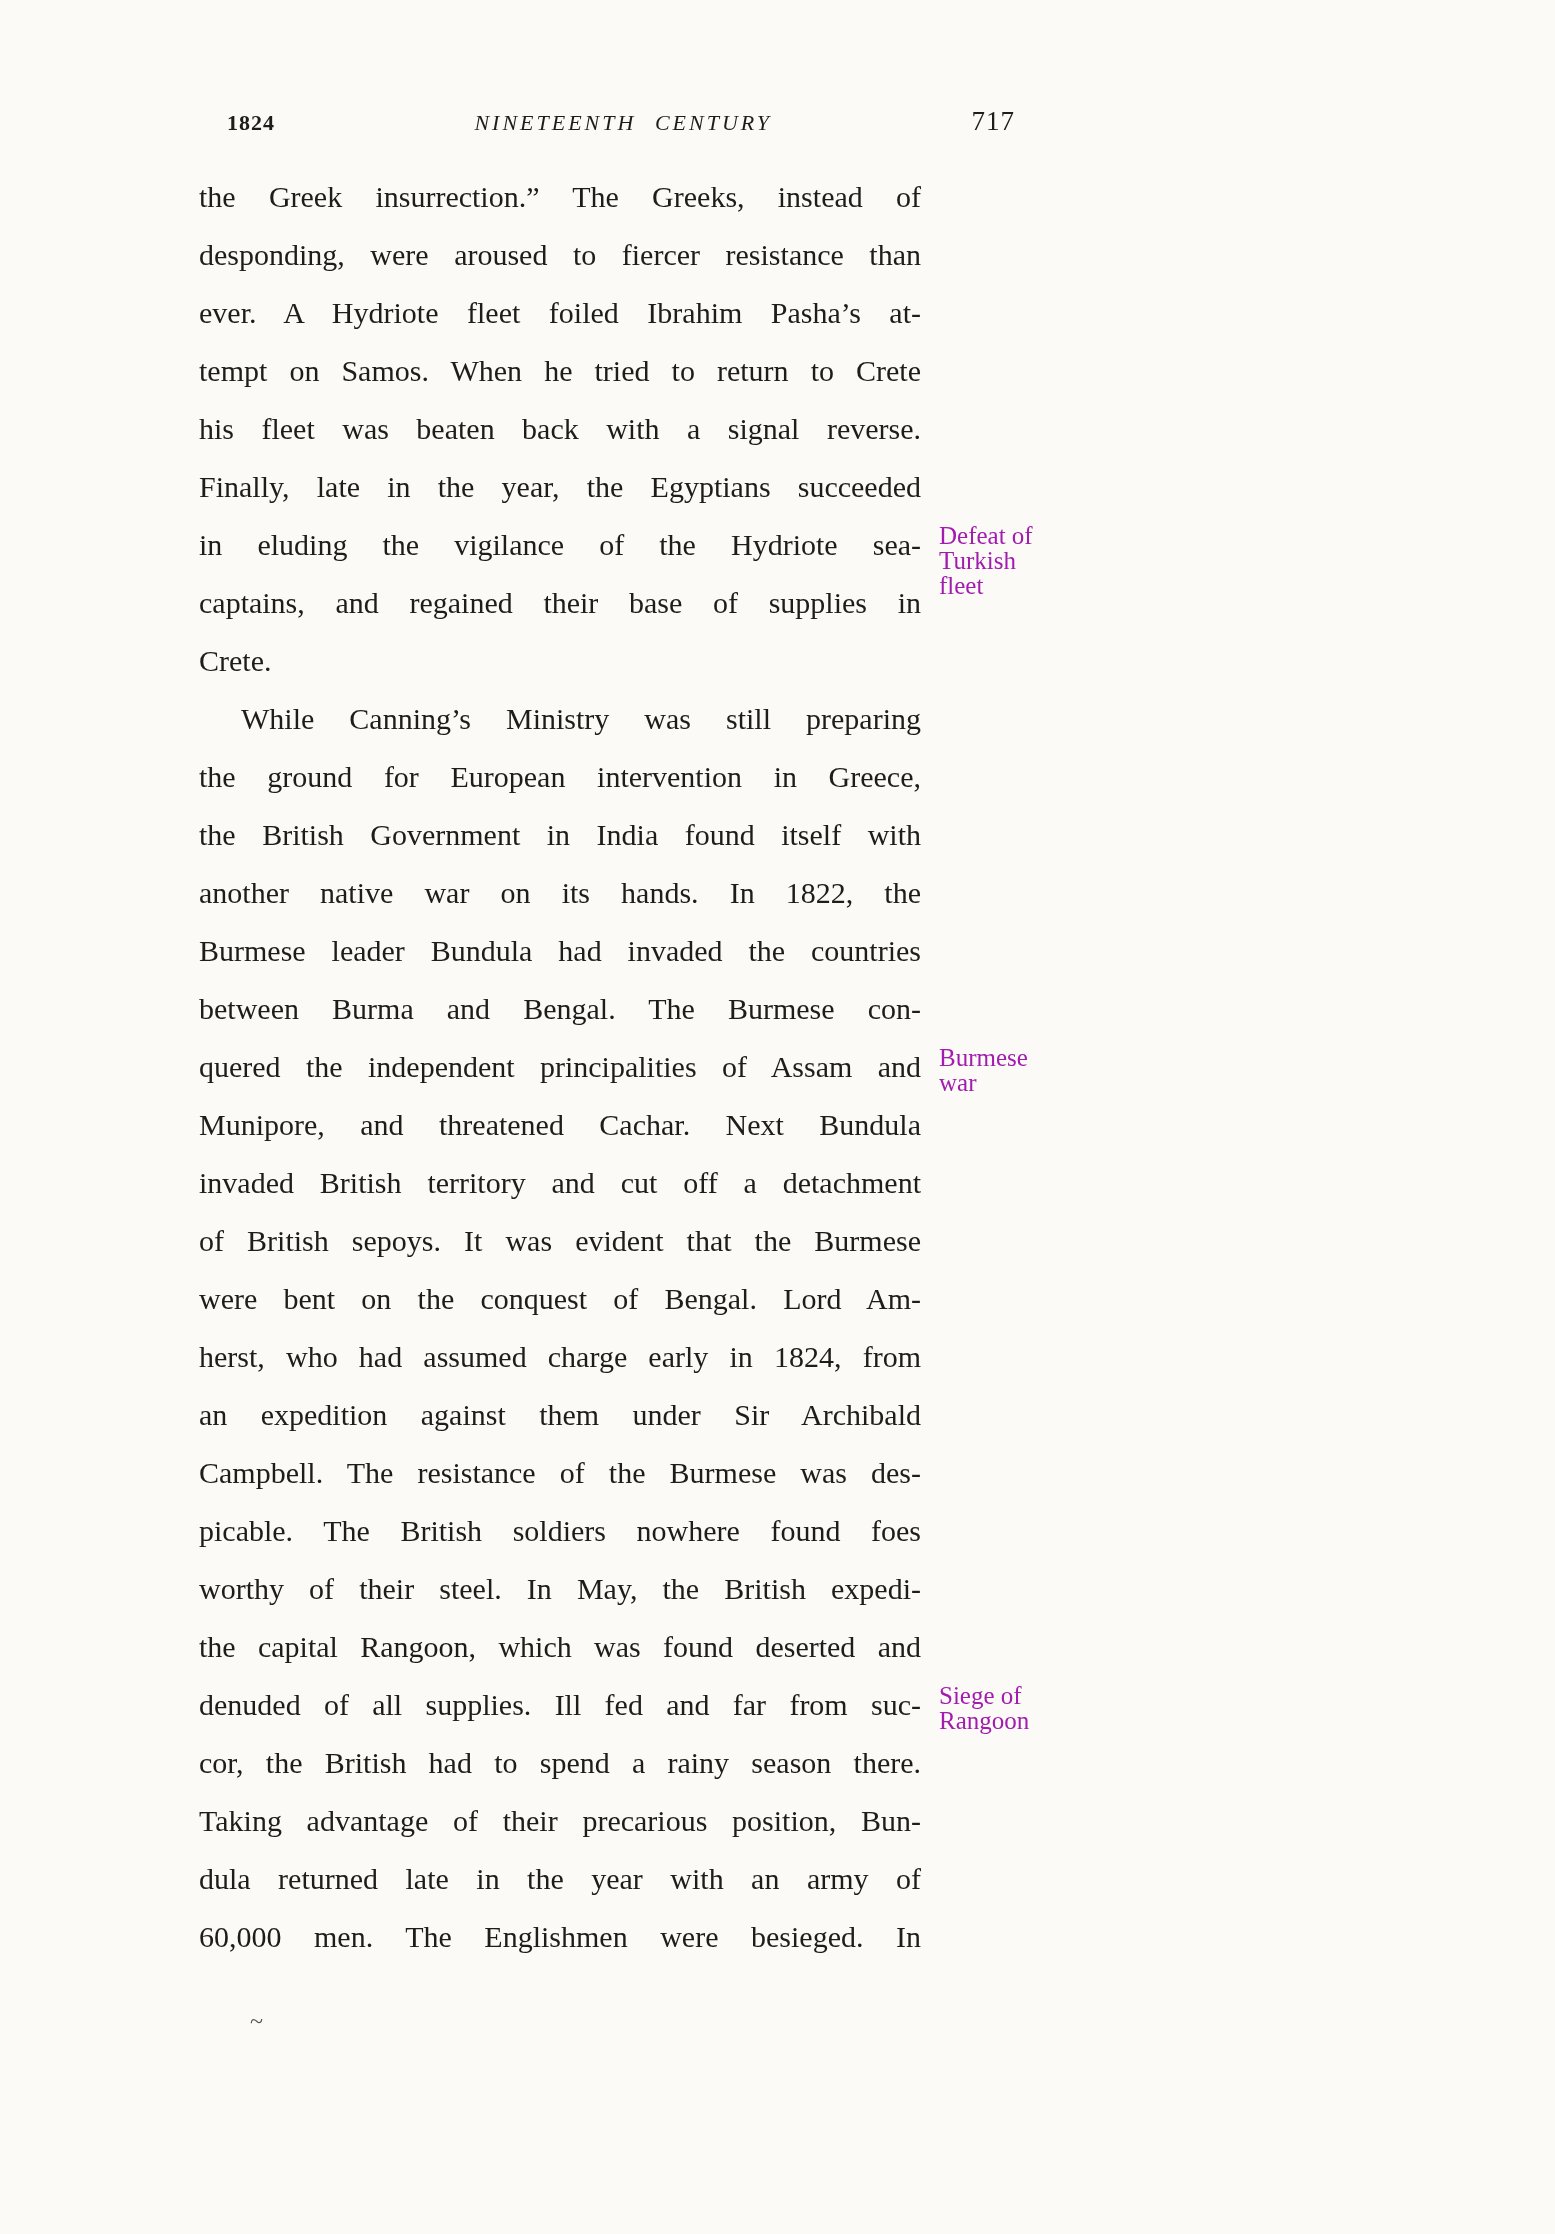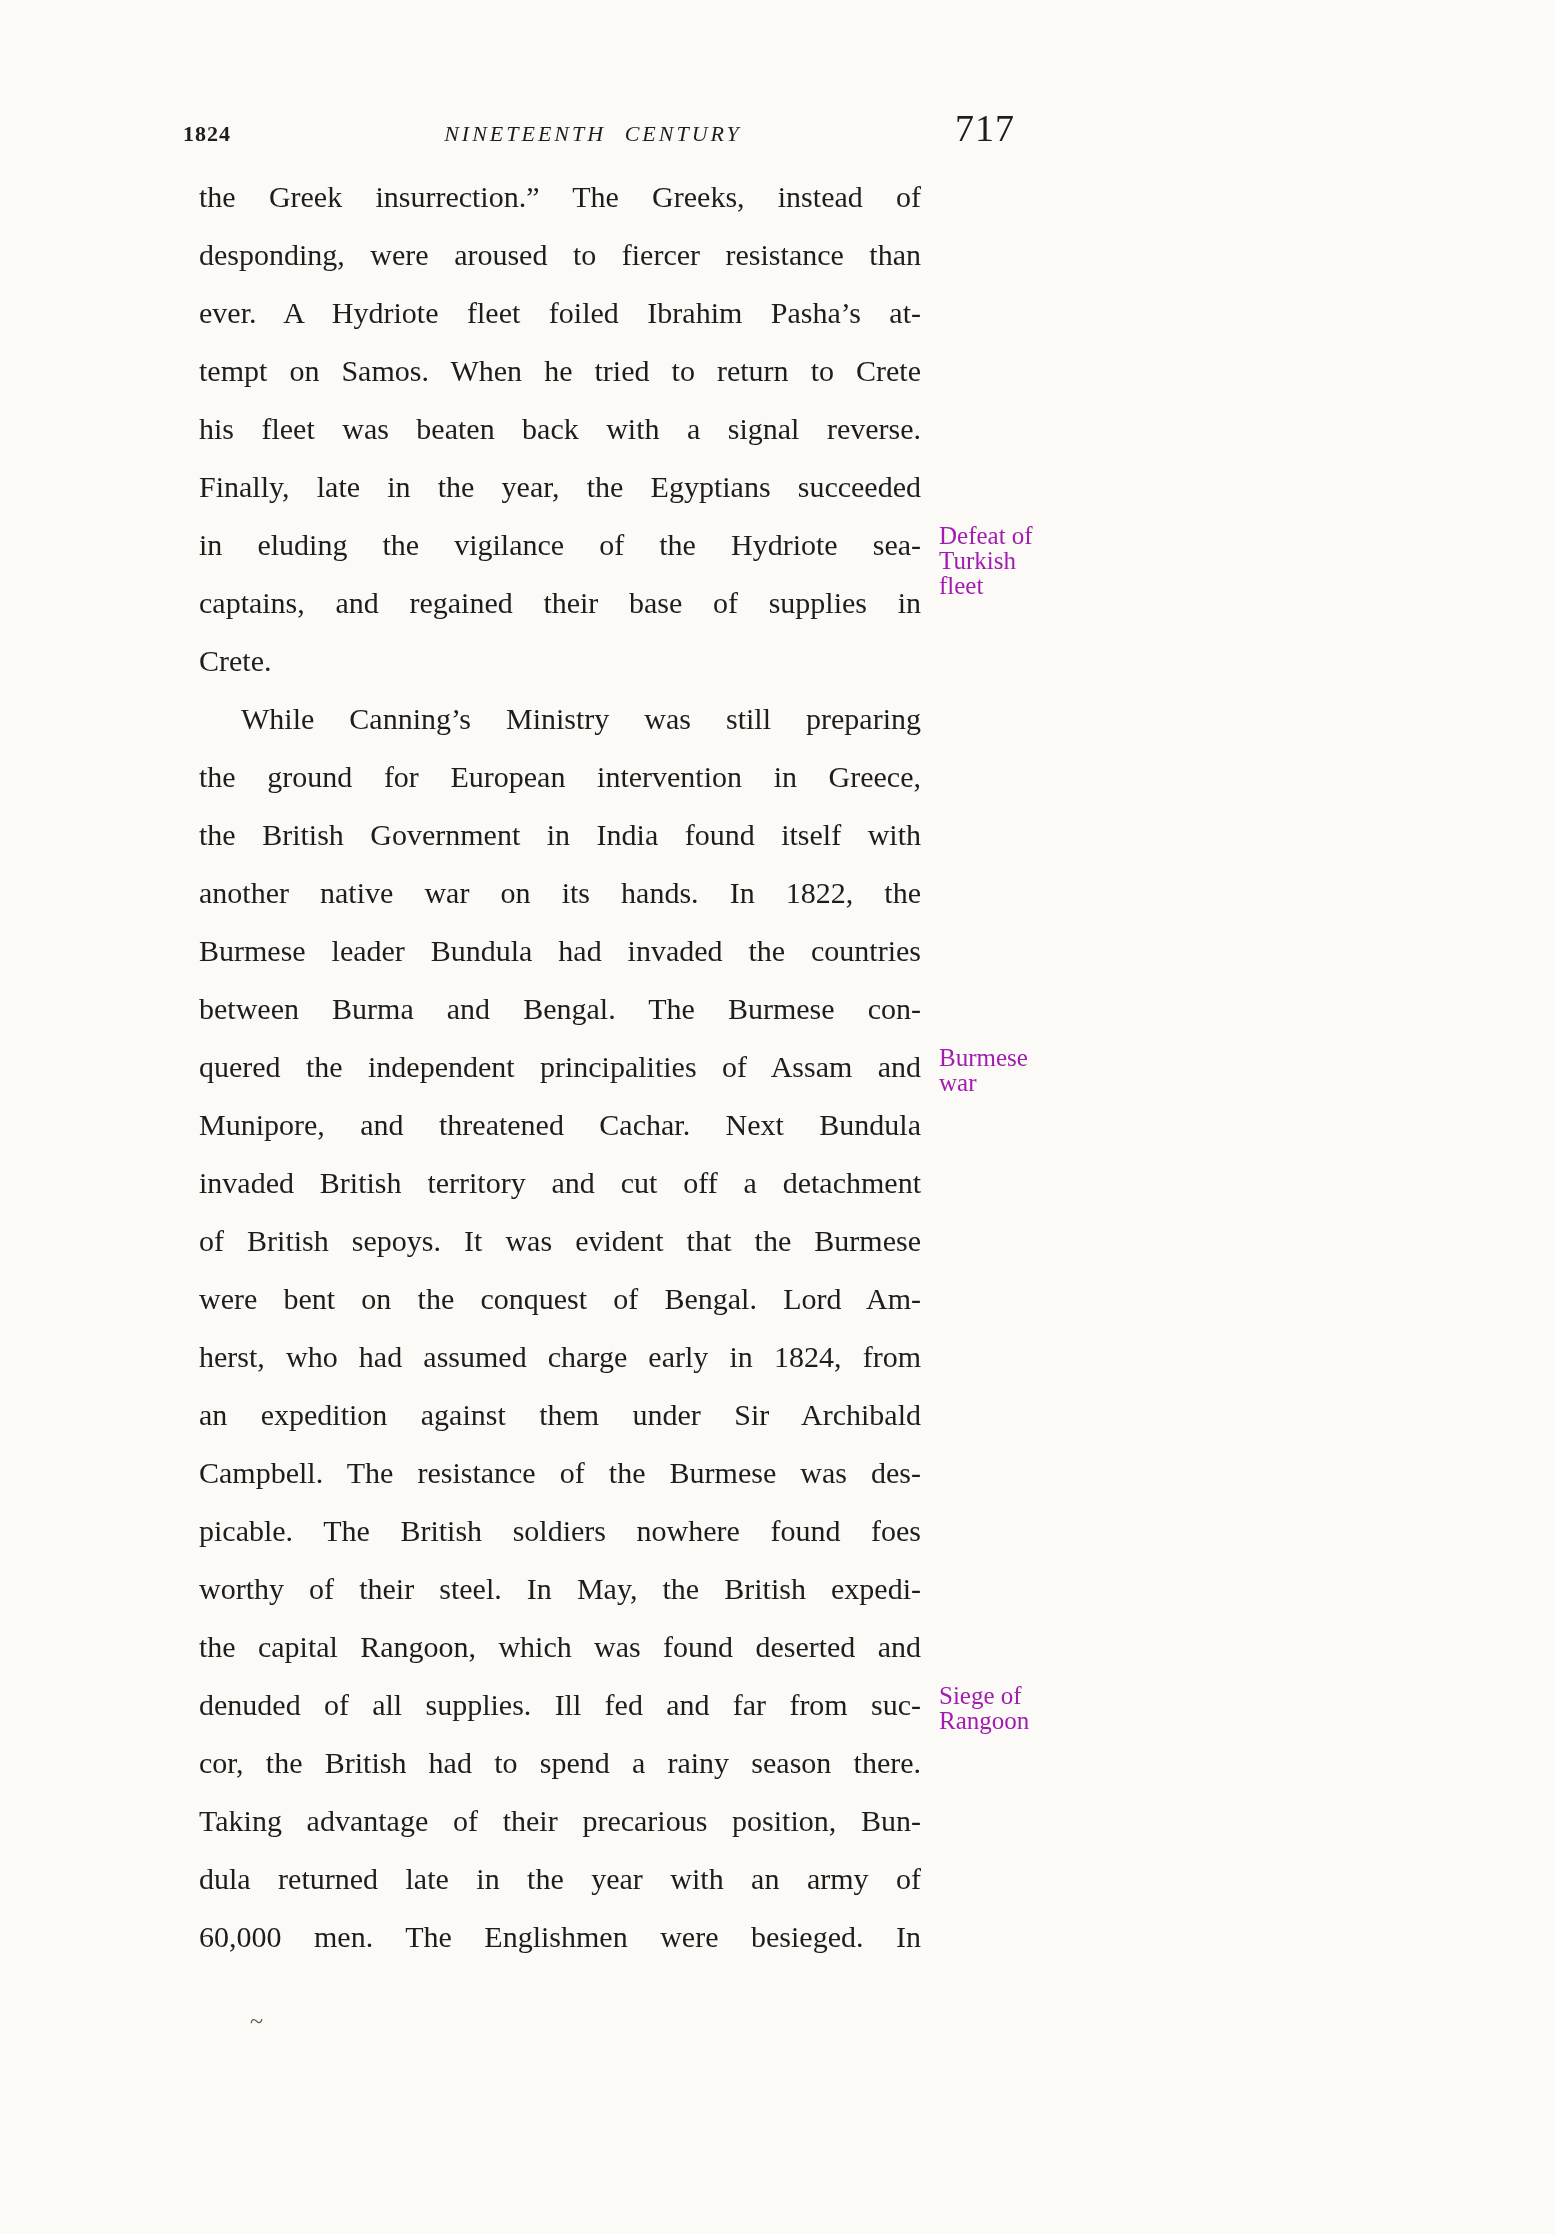--- a/index.html
+++ b/index.html
@@ -29,31 +29,32 @@
     top: 106px;
     left: 183px;
     width: 832px;
     display: flex;
     align-items: baseline;
   }
   .header-year {
     font-size: 22px;
     font-weight: bold;
     letter-spacing: 1px;
+    margin-left: 44px;
   }
   .header-title {
     flex: 1;
     text-align: center;
     font-style: italic;
     font-size: 22px;
     letter-spacing: 3px;
     word-spacing: 10px;
   }
   .header-page {
-    font-size: 38px;
+    font-size: 27px;
     letter-spacing: 1px;
   }
   .text-block {
     position: absolute;
     top: 168px;
     left: 183px;
     width: 722px;
     font-size: 30px;
     margin-left: 16px;
   }

